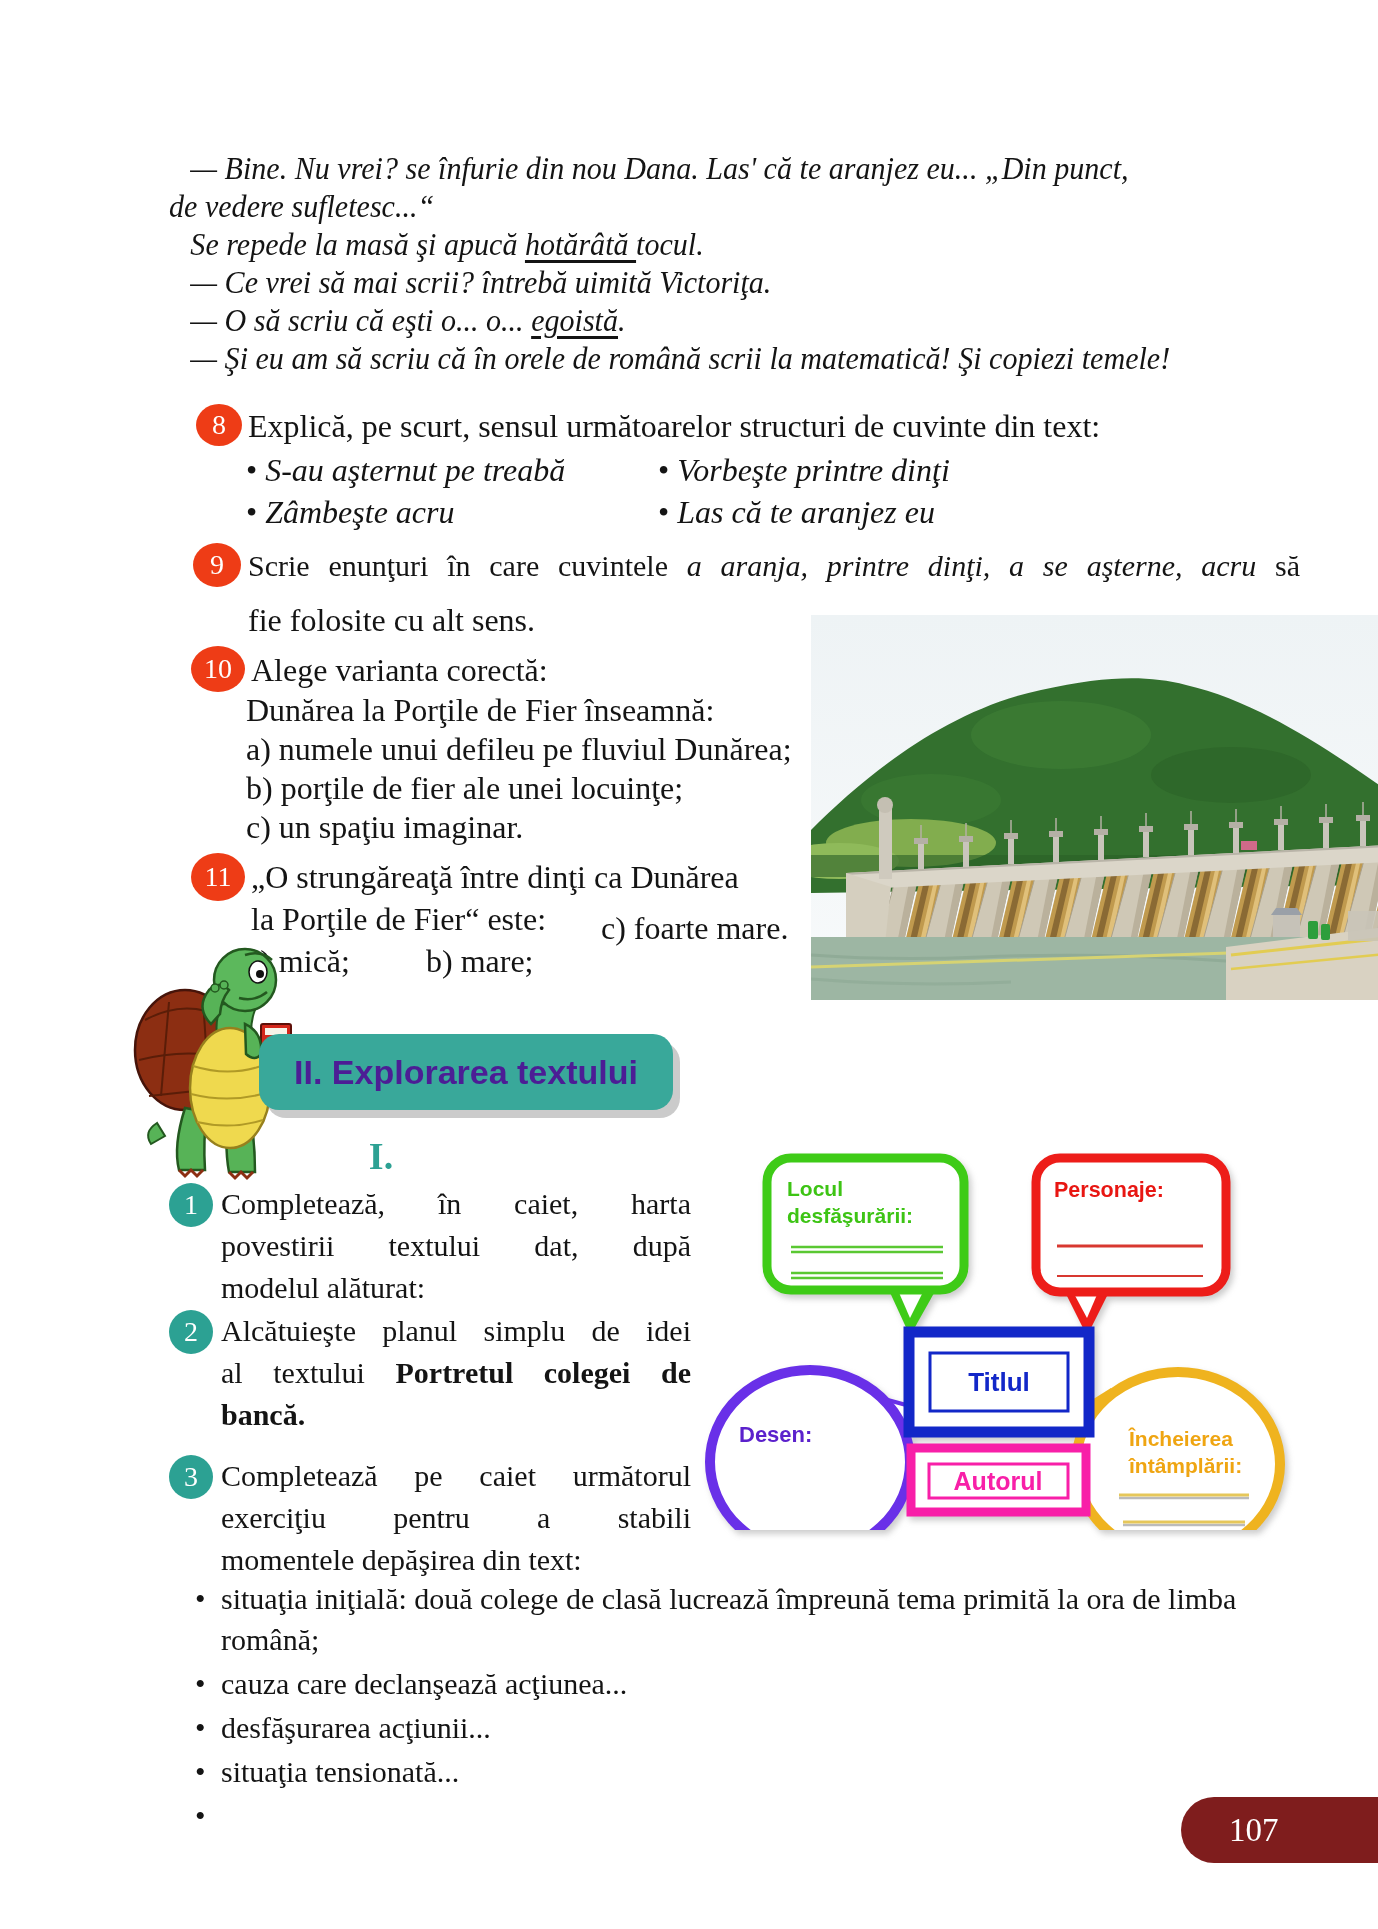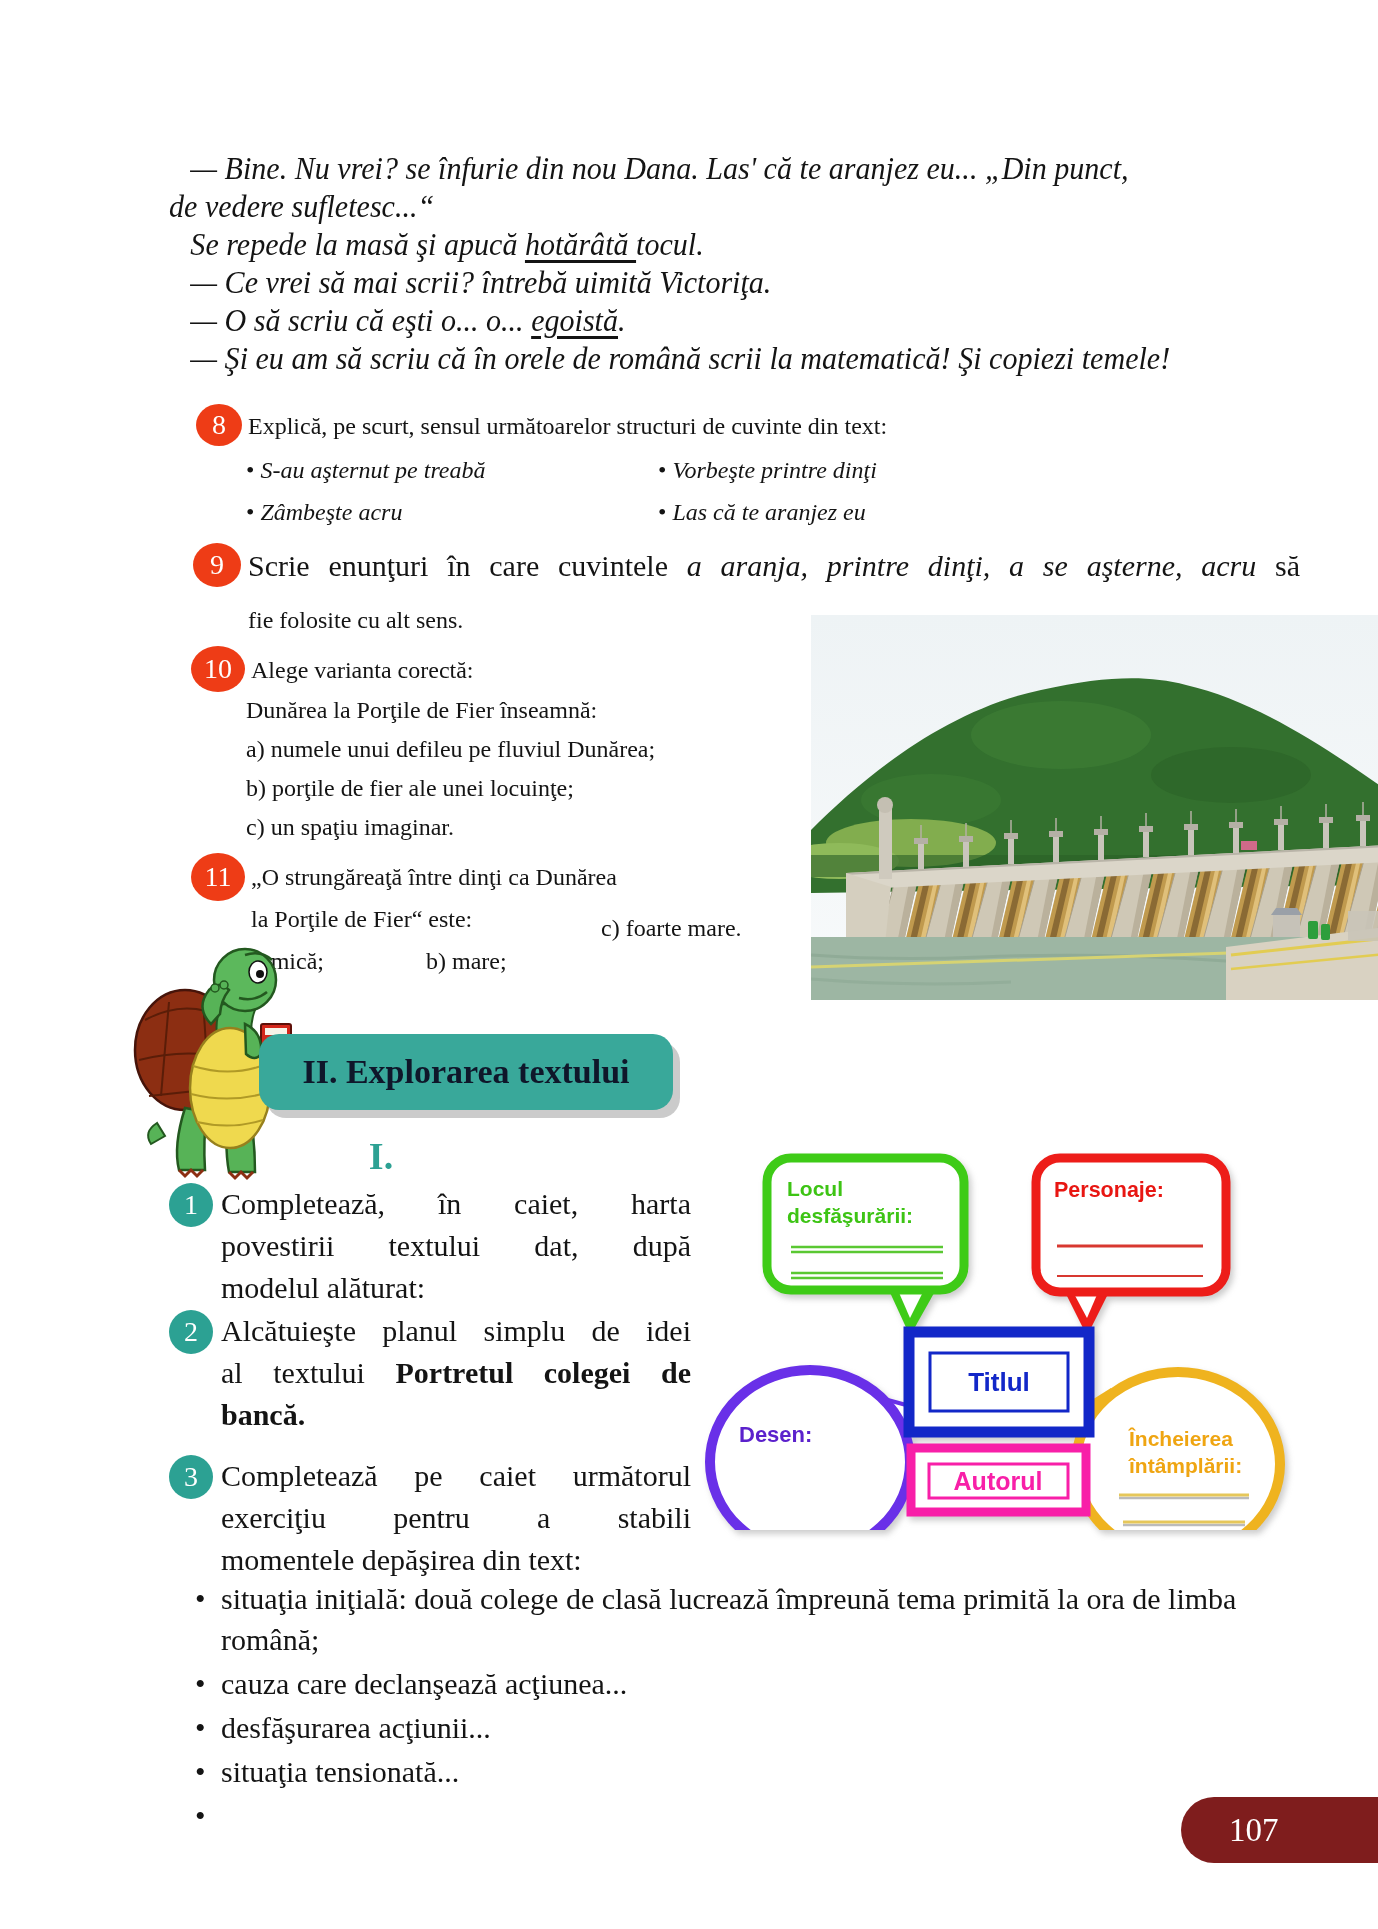--- a/index.html
+++ b/index.html
@@ -2,34 +2,34 @@
 <html><head>
 <meta charset="utf-8">
 <style>
   html,body{margin:0;padding:0;background:#ffffff;}
   .page{position:relative;width:1378px;height:1929px;background:#ffffff;overflow:hidden;
         font-family:"Liberation Serif", serif;color:#141414;margin-left:41px;}
   .abs{position:absolute;}
   .qline{font-style:italic;font-size:31px;line-height:38px;white-space:nowrap;
          font-family:"Liberation Serif", serif;transform:scaleX(.97);transform-origin:left;}
   .qline u, .uline{text-decoration:underline;text-underline-offset:5px;}
-  .bodyline{font-size:24px;line-height:40px;white-space:nowrap;}
+  .bodyline{font-size:32px;line-height:40px;white-space:nowrap;}
   .ital{font-style:italic;}
   .rbadge{position:absolute;background:#EE3C16;color:#ffffff;border-radius:50%;
           display:flex;align-items:center;justify-content:center;
           font-family:"Liberation Serif", serif;}
   .tbadge{position:absolute;background:#2CA193;color:#ffffff;border-radius:50%;
           width:44px;height:44px;display:flex;align-items:center;justify-content:center;
           font-size:28px;font-family:"Liberation Serif", serif;}
   .jline{text-align:justify;text-align-last:justify;}
   .taskcol{position:absolute;width:470px;font-size:30px;line-height:42px;}
   .banner{position:absolute;left:218px;top:1034px;width:414px;height:76px;background:#39A89A;
           border-radius:20px;box-shadow:7px 8px 0 rgba(140,140,140,.45);
           display:flex;align-items:center;justify-content:center;}
-  .banner span{color:#0f172a;font-weight:bold;font-size:34px;font-family:Liberation Serif, serif;}
+  .banner span{color:#4c1d95;font-weight:bold;font-size:34px;font-family:Liberation Sans, sans-serif;}
   .subsec{position:absolute;left:240px;top:1134px;width:200px;text-align:center;
           color:#2CA193;font-weight:bold;font-size:38px;}
   .moment{position:relative;padding-left:30px;font-size:30px;line-height:41px;margin-bottom:3px;}
   .moment .bt{position:absolute;left:4px;top:0;}
   .pagebadge{position:absolute;left:1140px;top:1797px;width:238px;height:66px;background:#7f1d1d;
              border-radius:33px 0 0 33px;display:flex;align-items:center;}
   .pagebadge span{color:#ffffff;font-size:33px;padding-left:48px;font-family:"Liberation Serif", serif;}
   .mapsvg{filter:drop-shadow(3px 4px 3px rgba(110,110,110,.35));}
   svg text{font-family:"Liberation Sans", sans-serif;font-weight:bold;}
 </style>

